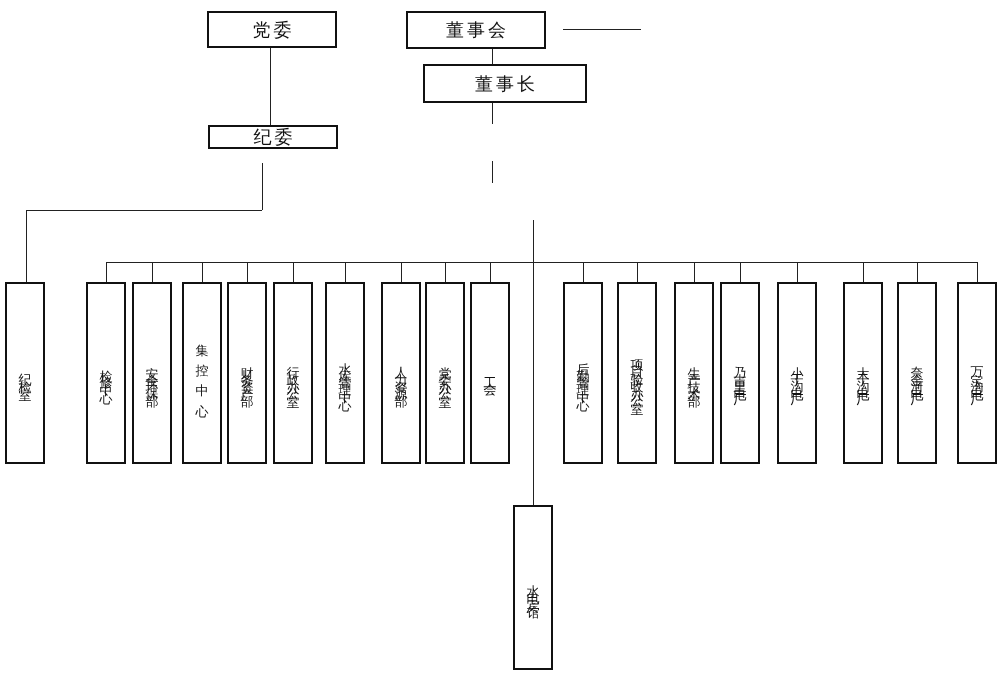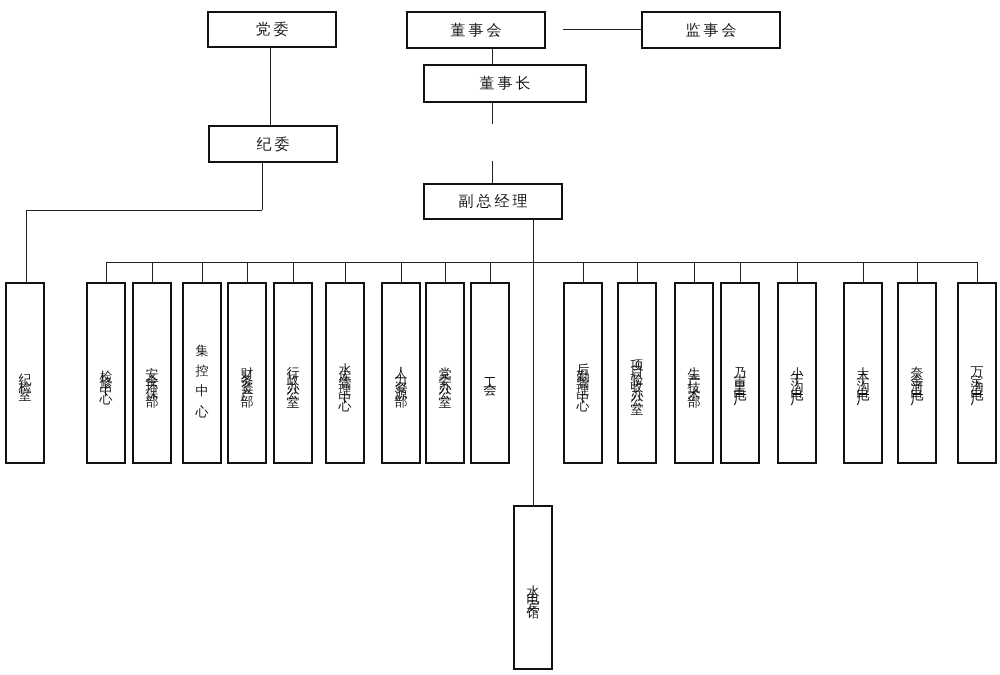--- a/index.html
+++ b/index.html
@@ -6,21 +6,21 @@
   html,body { background:#ffffff; }
   .canvas {
     position:relative; width:1000px; height:675px; background:#ffffff;
     font-family:"Liberation Serif","DejaVu Serif",serif; color:#111;
     overflow:hidden;
   }
   .box {
     position:absolute; border:2px solid #111; background:#fff;
     display:flex; align-items:center; justify-content:center;
   }
-  .hbox { font-size:15px; letter-spacing:3px; text-indent:3px; white-space:nowrap; }
+  .hbox { font-size:18px; letter-spacing:3px; text-indent:3px; white-space:nowrap; }
   .vbox { width:40px; top:282px; height:182px; }
   .vbox .vtext {
     writing-mode:vertical-rl; text-orientation:upright;
     font-size:13px; line-height:1; letter-spacing:7px;
   }
   .vbox.spread .vtext { letter-spacing:20px; }
   .line { position:absolute; background:#222; }
   .line.h { height:1px; }
   .line.v { width:1px; }
 </style>
@@ -58,30 +58,24 @@
   <div class="line v" style="left:863px; top:262px; height:20px;"></div>
   <div class="line v" style="left:917px; top:262px; height:20px;"></div>
   <div class="line v" style="left:977px; top:262px; height:20px;"></div>
 
   <div class="box hbox" style="left:207px; top:11px;  width:130px; height:37px;">
       <span>党委</span>
     </div>
   <div class="box hbox" style="left:406px; top:11px;  width:140px; height:38px;text-align:right;">
       <span>董事会</span>
     </div>
-  <div class="box hbox" style="left:641px; top:11px;  width:140px; height:38px;">
-      <span>监事会</span>
-    </div>
   <div class="box hbox" style="left:423px; top:64px;  width:164px; height:39px;">
       <span>董事长</span>
     </div>
-  <div class="box hbox" style="left:423px; top:183px; width:140px; height:37px;">
-      <span>副总经理</span>
-    </div>
-  <div class="box hbox" style="left:208px; top:125px; width:130px; height:38px;">
+  <div class="box hbox" style="left:208px; top:125px; width:130px; height:24px;">
       <span>纪委</span>
     </div>
 
   <div class="box vbox" style="left:5px;">
       <span class="vtext">纪检室</span>
     </div>
 
   <div class="box vbox" style="left:86px;">
       <span class="vtext">检修中心</span>
     </div>

